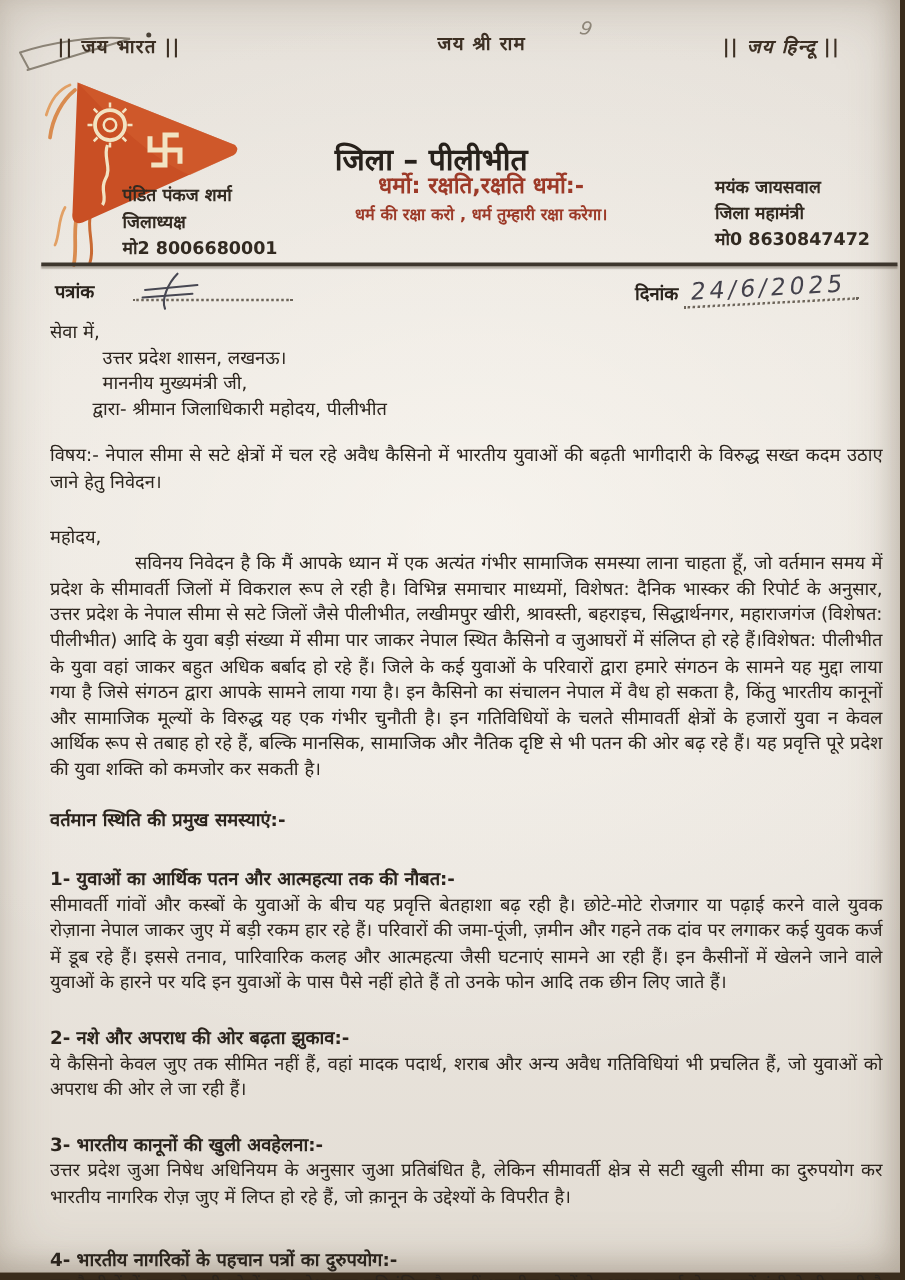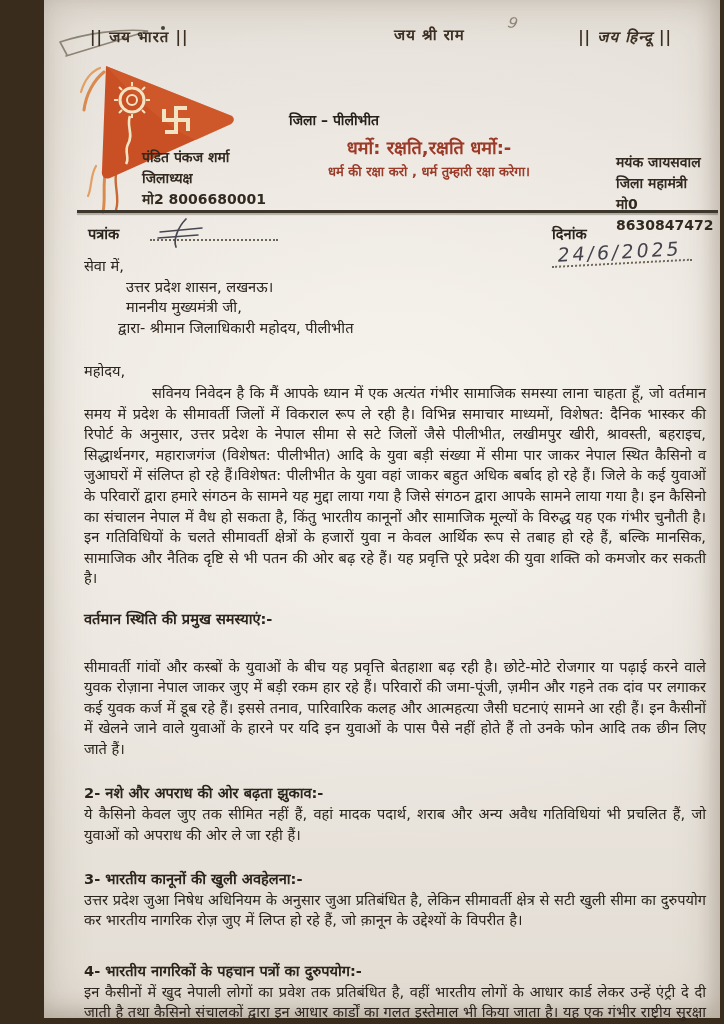--- a/index.html
+++ b/index.html
@@ -8,40 +8,39 @@
     background:#3a2c1c;
     font-family:"DejaVu Sans",sans-serif;
   }
   .paper{
     position:absolute;top:0;left:0;right:4px;bottom:6px;
     background:
       radial-gradient(130% 70% at 52% 42%, rgba(255,253,248,.55) 0%, rgba(255,253,248,0) 60%),
       linear-gradient(180deg,#e6e1da 0%,#ece7e0 30%,#eae5de 70%,#e3ddd4 100%);
     box-shadow:inset 0 0 46px rgba(110,92,70,.28), inset -6px -8px 18px rgba(90,74,56,.18);
     color:#2b251f;
-    margin-left:44px;
   }
   
   .slogan{position:absolute;top:26px;font-size:15px;font-weight:600;color:#3c2f23;letter-spacing:1px;}
   .slogan.left{left:46px;}
   .slogan.center{left:350px;top:24px;text-align:center;}
   .slogan.right{right:48px;font-style:italic;}
   .hand-nine{position:absolute;top:14px;left:464px;font-size:15px;color:#8d8578;transform:rotate(14deg);font-style:italic;}
   .corner-scribble{position:absolute;top:6px;left:6px;}
   .org-title{
     position:absolute;top:50px;left:128px;right:8px;text-align:center;
     font-size:42px;font-weight:700;color:#221c16;letter-spacing:1px;white-space:nowrap;
   }
-  .org-subtitle{position:absolute;top:110px;left:245px;width:200px;font-size:14px;font-weight:700;color:#27211b;}
+  .org-subtitle{position:absolute;top:110px;left:245px;width:200px;text-align:center;font-size:24px;font-weight:700;color:#27211b;}
   .motto{position:absolute;top:135px;left:228px;width:314px;text-align:center;color:#9c3a28;font-weight:700;}
   .motto .l1{font-size:18px;}
   .motto .l2{font-size:13px;margin-top:3px;}
   .contact{position:absolute;font-size:14px;font-weight:700;color:#322a21;line-height:21px;}
   .contact.left{left:98px;top:147px;}
-  .contact.right{left:572px;top:152px;}
+  .contact.right{left:572px;top:140px;}
   .flag{position:absolute;top:58px;left:32px;}
   .divider{position:absolute;top:210px;left:33px;right:2px;height:3px;background:#3d362d;box-shadow:0 2px 1px rgba(70,58,44,.35);}
   
   .letter{
     position:absolute;top:224px;left:40px;right:14px;
     font-size:14.6px;line-height:20.6px;font-weight:500;color:#2b241d;
   }
   .ref-row{position:relative;height:26px;margin-bottom:6px;}
   .ref-label{position:absolute;left:4px;top:0;}
   .ref-dots{position:absolute;left:66px;top:15px;width:128px;border-bottom:2px dotted #6d655a;}
@@ -137,28 +136,30 @@
         <span class="date-label">दिनांक</span>
         <span class="date-value">24/6/2025</span>
       </span>
     </div>
 
     <div>सेवा में,</div>
     <div class="addr-1">उत्तर प्रदेश शासन, लखनऊ।</div>
     <div class="addr-1">माननीय मुख्यमंत्री जी,</div>
     <div class="addr-2">द्वारा- श्रीमान जिलाधिकारी महोदय, पीलीभीत</div>
 
+    <p class="subject">विषय:- नेपाल सीमा से सटे क्षेत्रों में चल रहे अवैध कैसिनो में भारतीय युवाओं की बढ़ती भागीदारी के विरुद्ध सख्त कदम उठाए जाने हेतु निवेदन।</p>
 
     <div class="greeting">महोदय,</div>
 
     <p class="intro">सविनय निवेदन है कि मैं आपके ध्यान में एक अत्यंत गंभीर सामाजिक समस्या लाना चाहता हूँ, जो वर्तमान समय में प्रदेश के सीमावर्ती जिलों में विकराल रूप ले रही है। विभिन्न समाचार माध्यमों, विशेषत: दैनिक भास्कर की रिपोर्ट के अनुसार, उत्तर प्रदेश के नेपाल सीमा से सटे जिलों जैसे पीलीभीत, लखीमपुर खीरी, श्रावस्ती, बहराइच, सिद्धार्थनगर, महाराजगंज (विशेषत: पीलीभीत) आदि के युवा बड़ी संख्या में सीमा पार जाकर नेपाल स्थित कैसिनो व जुआघरों में संलिप्त हो रहे हैं।विशेषत: पीलीभीत के युवा वहां जाकर बहुत अधिक बर्बाद हो रहे हैं। जिले के कई युवाओं के परिवारों द्वारा हमारे संगठन के सामने यह मुद्दा लाया गया है जिसे संगठन द्वारा आपके सामने लाया गया है। इन कैसिनो का संचालन नेपाल में वैध हो सकता है, किंतु भारतीय कानूनों और सामाजिक मूल्यों के विरुद्ध यह एक गंभीर चुनौती है। इन गतिविधियों के चलते सीमावर्ती क्षेत्रों के हजारों युवा न केवल आर्थिक रूप से तबाह हो रहे हैं, बल्कि मानसिक, सामाजिक और नैतिक दृष्टि से भी पतन की ओर बढ़ रहे हैं। यह प्रवृत्ति पूरे प्रदेश की युवा शक्ति को कमजोर कर सकती है।</p>
 
     <div class="problems-heading">वर्तमान स्थिति की प्रमुख समस्याएं:-</div>
 
     <div class="sec s1">
+      <div class="hd">1- युवाओं का आर्थिक पतन और आत्महत्या तक की नौबत:-</div>
       <p>सीमावर्ती गांवों और कस्बों के युवाओं के बीच यह प्रवृत्ति बेतहाशा बढ़ रही है। छोटे-मोटे रोजगार या पढ़ाई करने वाले युवक रोज़ाना नेपाल जाकर जुए में बड़ी रकम हार रहे हैं। परिवारों की जमा-पूंजी, ज़मीन और गहने तक दांव पर लगाकर कई युवक कर्ज में डूब रहे हैं। इससे तनाव, पारिवारिक कलह और आत्महत्या जैसी घटनाएं सामने आ रही हैं। इन कैसीनों में खेलने जाने वाले युवाओं के हारने पर यदि इन युवाओं के पास पैसे नहीं होते हैं तो उनके फोन आदि तक छीन लिए जाते हैं।</p>
     </div>
 
     <div class="sec">
       <div class="hd">2- नशे और अपराध की ओर बढ़ता झुकाव:-</div>
       <p>ये कैसिनो केवल जुए तक सीमित नहीं हैं, वहां मादक पदार्थ, शराब और अन्य अवैध गतिविधियां भी प्रचलित हैं, जो युवाओं को अपराध की ओर ले जा रही हैं।</p>
     </div>
 
     <div class="sec">
       <div class="hd">3- भारतीय कानूनों की खुली अवहेलना:-</div>

